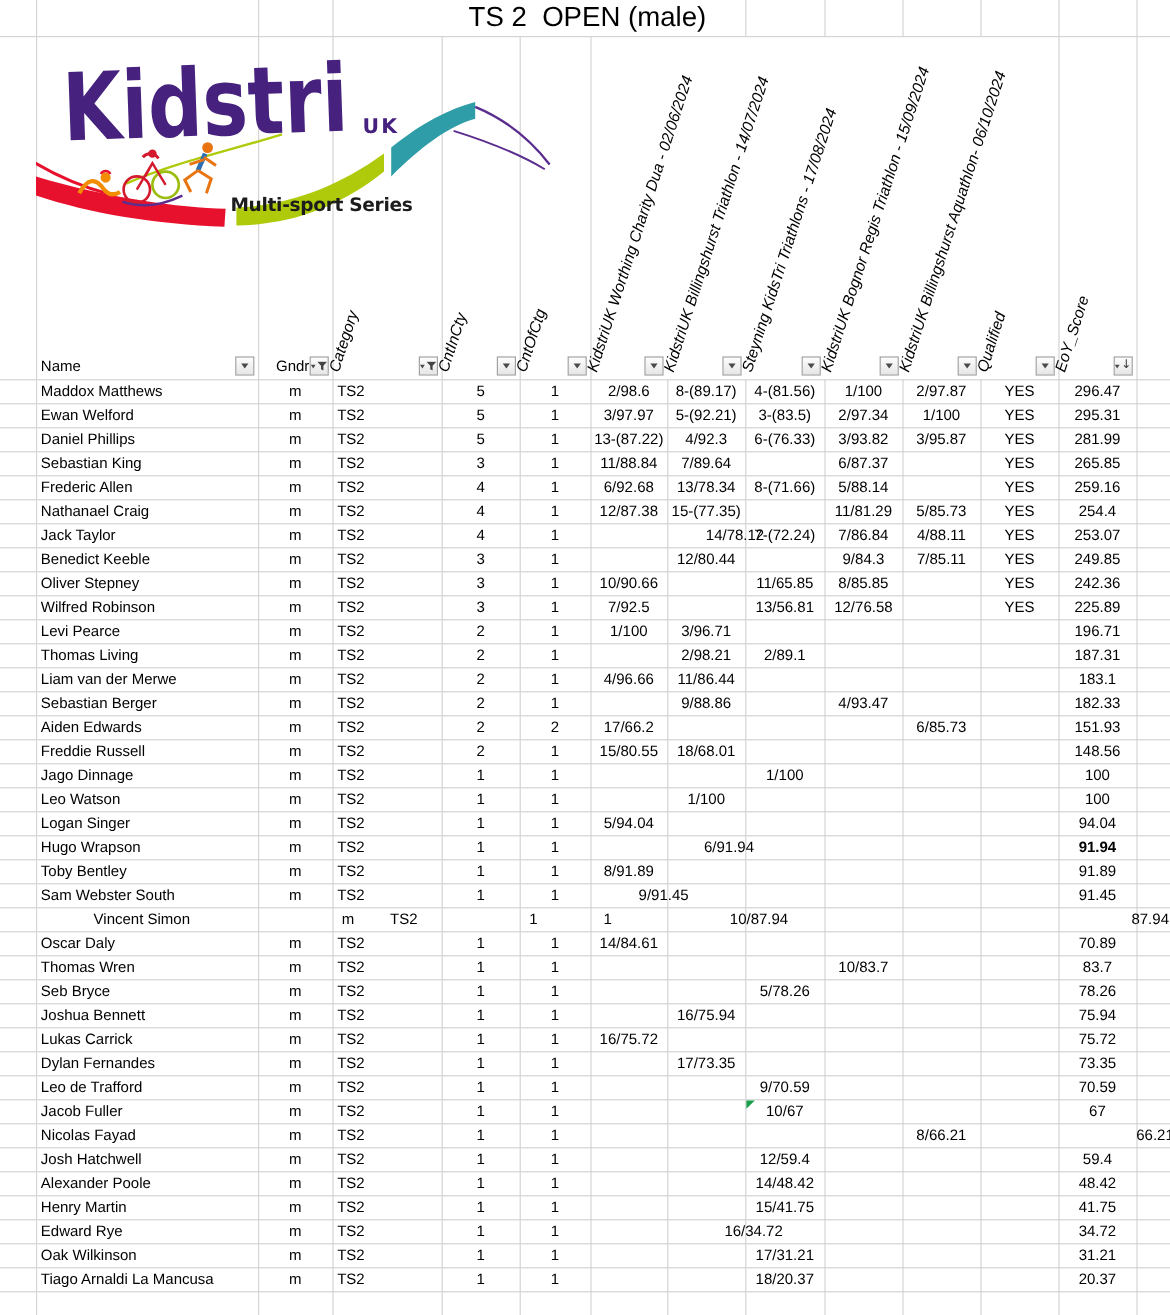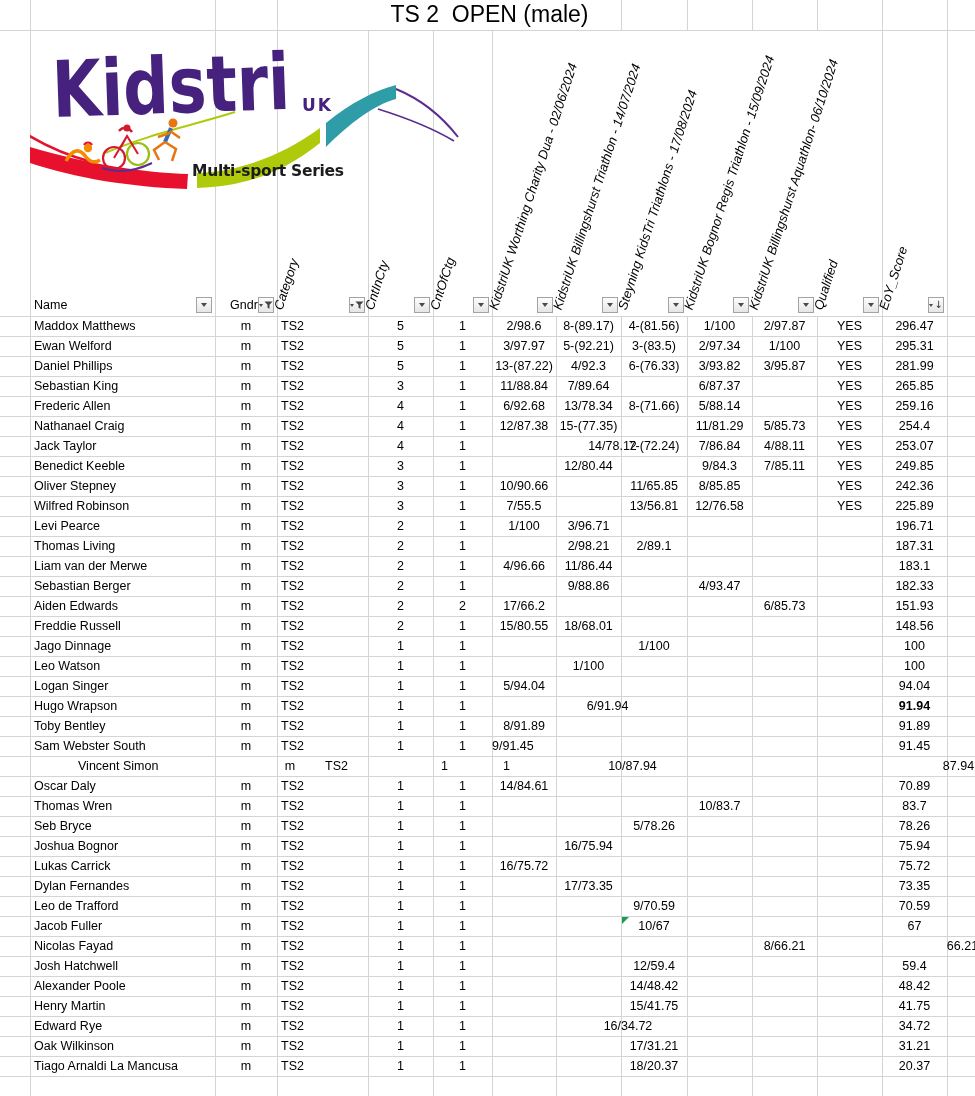--- a/index.html
+++ b/index.html
@@ -315,21 +315,21 @@
         <div class="cell" style="left: 687px; width: 65px; text-align: center;">8/85.85</div>
         <div class="cell" style="left: 817px; width: 65px; text-align: center;">YES</div>
         <div class="cell" style="left: 882px; width: 65px; text-align: center;">242.36</div>
       </div>
       <div class="row" style="top: 496px;">
         <div class="cell" style="left: 34px; width: 181px; text-align: left;">Wilfred Robinson</div>
         <div class="cell" style="left: 215px; width: 62px; text-align: center;">m</div>
         <div class="cell" style="left: 281px; width: 87px; text-align: left;">TS2</div>
         <div class="cell" style="left: 368px; width: 65px; text-align: center;">3</div>
         <div class="cell" style="left: 433px; width: 59px; text-align: center;">1</div>
-        <div class="cell" style="left: 492px; width: 64px; text-align: center;">7/55.5</div>
+        <div class="cell" style="left: 492px; width: 64px; text-align: center;">7/92.5</div>
         <div class="cell" style="left: 621px; width: 66px; text-align: center;">13/56.81</div>
         <div class="cell" style="left: 687px; width: 65px; text-align: center;">12/76.58</div>
         <div class="cell" style="left: 817px; width: 65px; text-align: center;">YES</div>
         <div class="cell" style="left: 882px; width: 65px; text-align: center;">225.89</div>
       </div>
       <div class="row" style="top: 516px;">
         <div class="cell" style="left: 34px; width: 181px; text-align: left;">Levi Pearce</div>
         <div class="cell" style="left: 215px; width: 62px; text-align: center;">m</div>
         <div class="cell" style="left: 281px; width: 87px; text-align: left;">TS2</div>
         <div class="cell" style="left: 368px; width: 65px; text-align: center;">2</div>
@@ -432,21 +432,21 @@
         <div class="cell" style="left: 433px; width: 59px; text-align: center;">1</div>
         <div class="cell" style="left: 492px; width: 64px; text-align: center;">8/91.89</div>
         <div class="cell" style="left: 882px; width: 65px; text-align: center;">91.89</div>
       </div>
       <div class="row" style="top: 736px;">
         <div class="cell" style="left: 34px; width: 181px; text-align: left;">Sam Webster South</div>
         <div class="cell" style="left: 215px; width: 62px; text-align: center;">m</div>
         <div class="cell" style="left: 281px; width: 87px; text-align: left;">TS2</div>
         <div class="cell" style="left: 368px; width: 65px; text-align: center;">1</div>
         <div class="cell" style="left: 433px; width: 59px; text-align: center;">1</div>
-        <div class="cell" style="left: 492px; width: 64px; ">9/91.45</div>
+        <div class="cell" style="left: 492px; width: 64px; text-align: center; padding-left: 29px;">9/91.45</div>
         <div class="cell" style="left: 882px; width: 65px; text-align: center;">91.45</div>
       </div>
       <div class="row" style="top: 756px; margin-left: 44px;">
         <div class="cell" style="left: 34px; width: 181px; text-align: left;">Vincent Simon</div>
         <div class="cell" style="left: 215px; width: 62px; text-align: center;">m</div>
         <div class="cell" style="left: 281px; width: 87px; text-align: left;">TS2</div>
         <div class="cell" style="left: 368px; width: 65px; text-align: center;">1</div>
         <div class="cell" style="left: 433px; width: 59px; text-align: center;">1</div>
         <div class="cell" style="left: 556px; width: 65px; text-align: center;">10/87.94</div>
         <div class="cell" style="left: 882px; width: 65px; text-align: center;">87.94</div>
@@ -472,21 +472,21 @@
       <div class="row" style="top: 816px;">
         <div class="cell" style="left: 34px; width: 181px; text-align: left;">Seb Bryce</div>
         <div class="cell" style="left: 215px; width: 62px; text-align: center;">m</div>
         <div class="cell" style="left: 281px; width: 87px; text-align: left;">TS2</div>
         <div class="cell" style="left: 368px; width: 65px; text-align: center;">1</div>
         <div class="cell" style="left: 433px; width: 59px; text-align: center;">1</div>
         <div class="cell" style="left: 621px; width: 66px; text-align: center;">5/78.26</div>
         <div class="cell" style="left: 882px; width: 65px; text-align: center;">78.26</div>
       </div>
       <div class="row" style="top: 836px;">
-        <div class="cell" style="left: 34px; width: 181px; text-align: left;">Joshua Bognor</div>
+        <div class="cell" style="left: 34px; width: 181px; text-align: left;">Joshua Bennett</div>
         <div class="cell" style="left: 215px; width: 62px; text-align: center;">m</div>
         <div class="cell" style="left: 281px; width: 87px; text-align: left;">TS2</div>
         <div class="cell" style="left: 368px; width: 65px; text-align: center;">1</div>
         <div class="cell" style="left: 433px; width: 59px; text-align: center;">1</div>
         <div class="cell" style="left: 556px; width: 65px; text-align: center;">16/75.94</div>
         <div class="cell" style="left: 882px; width: 65px; text-align: center;">75.94</div>
       </div>
       <div class="row" style="top: 856px;">
         <div class="cell" style="left: 34px; width: 181px; text-align: left;">Lukas Carrick</div>
         <div class="cell" style="left: 215px; width: 62px; text-align: center;">m</div>

